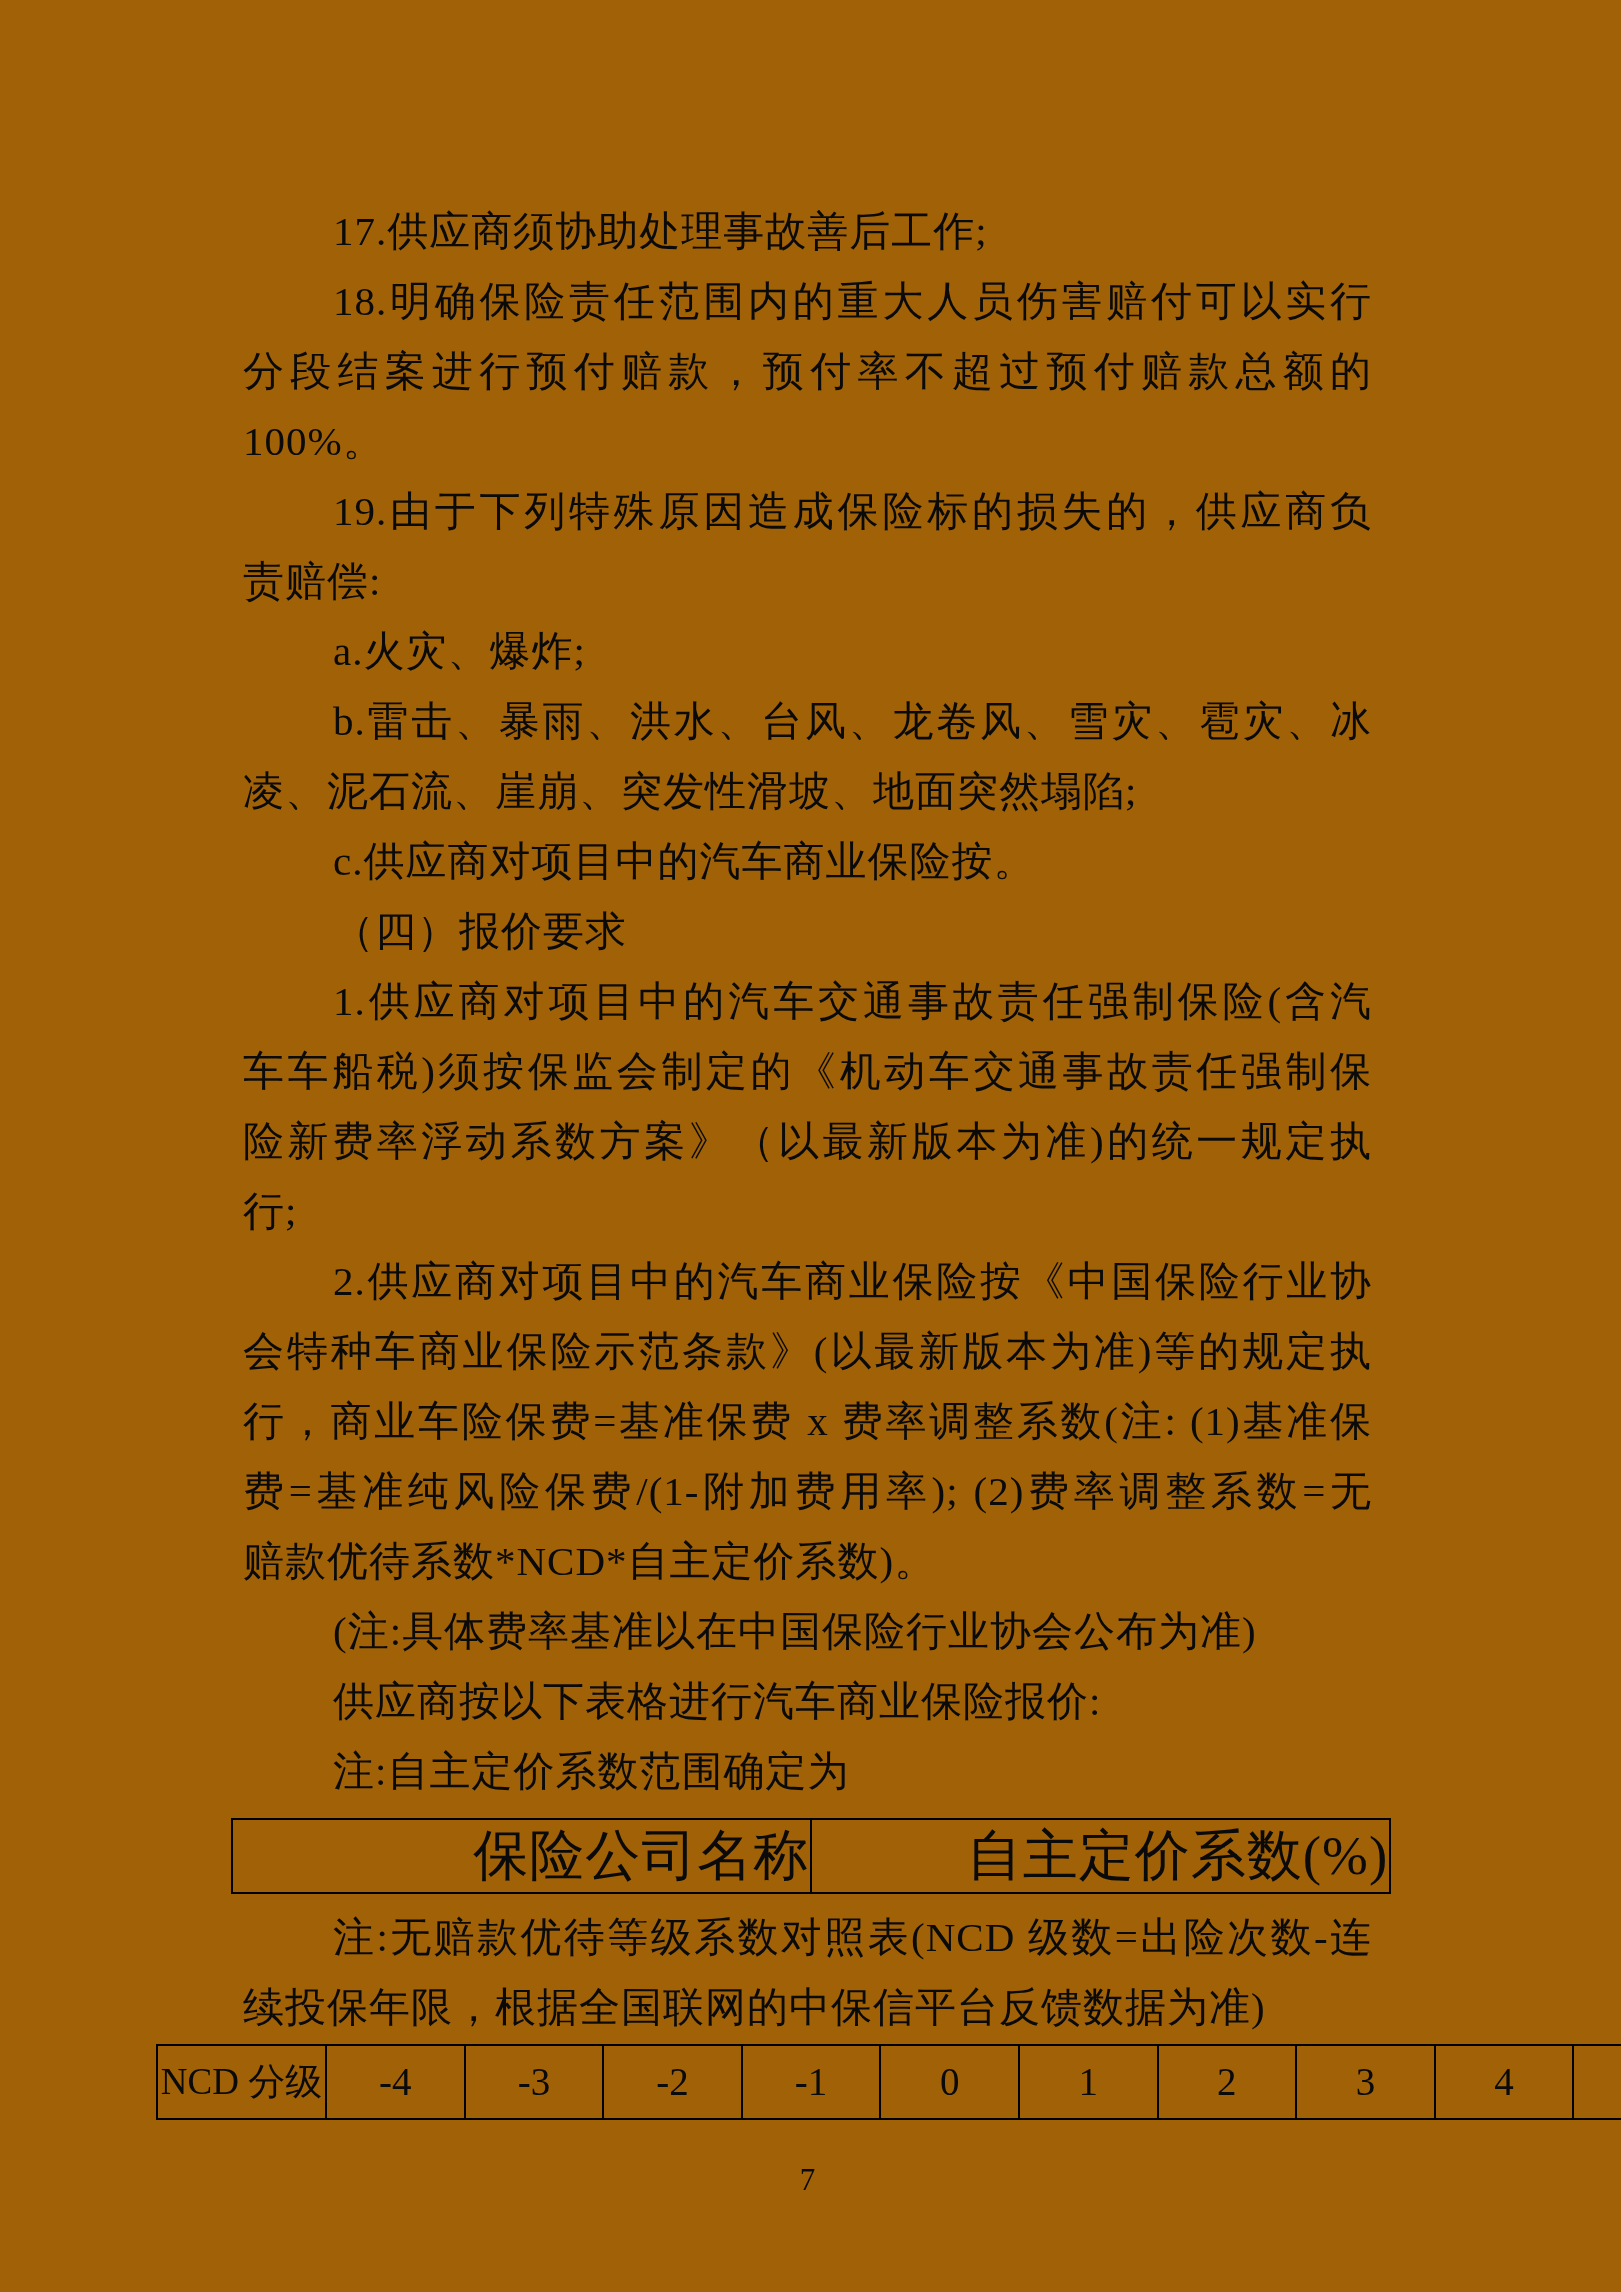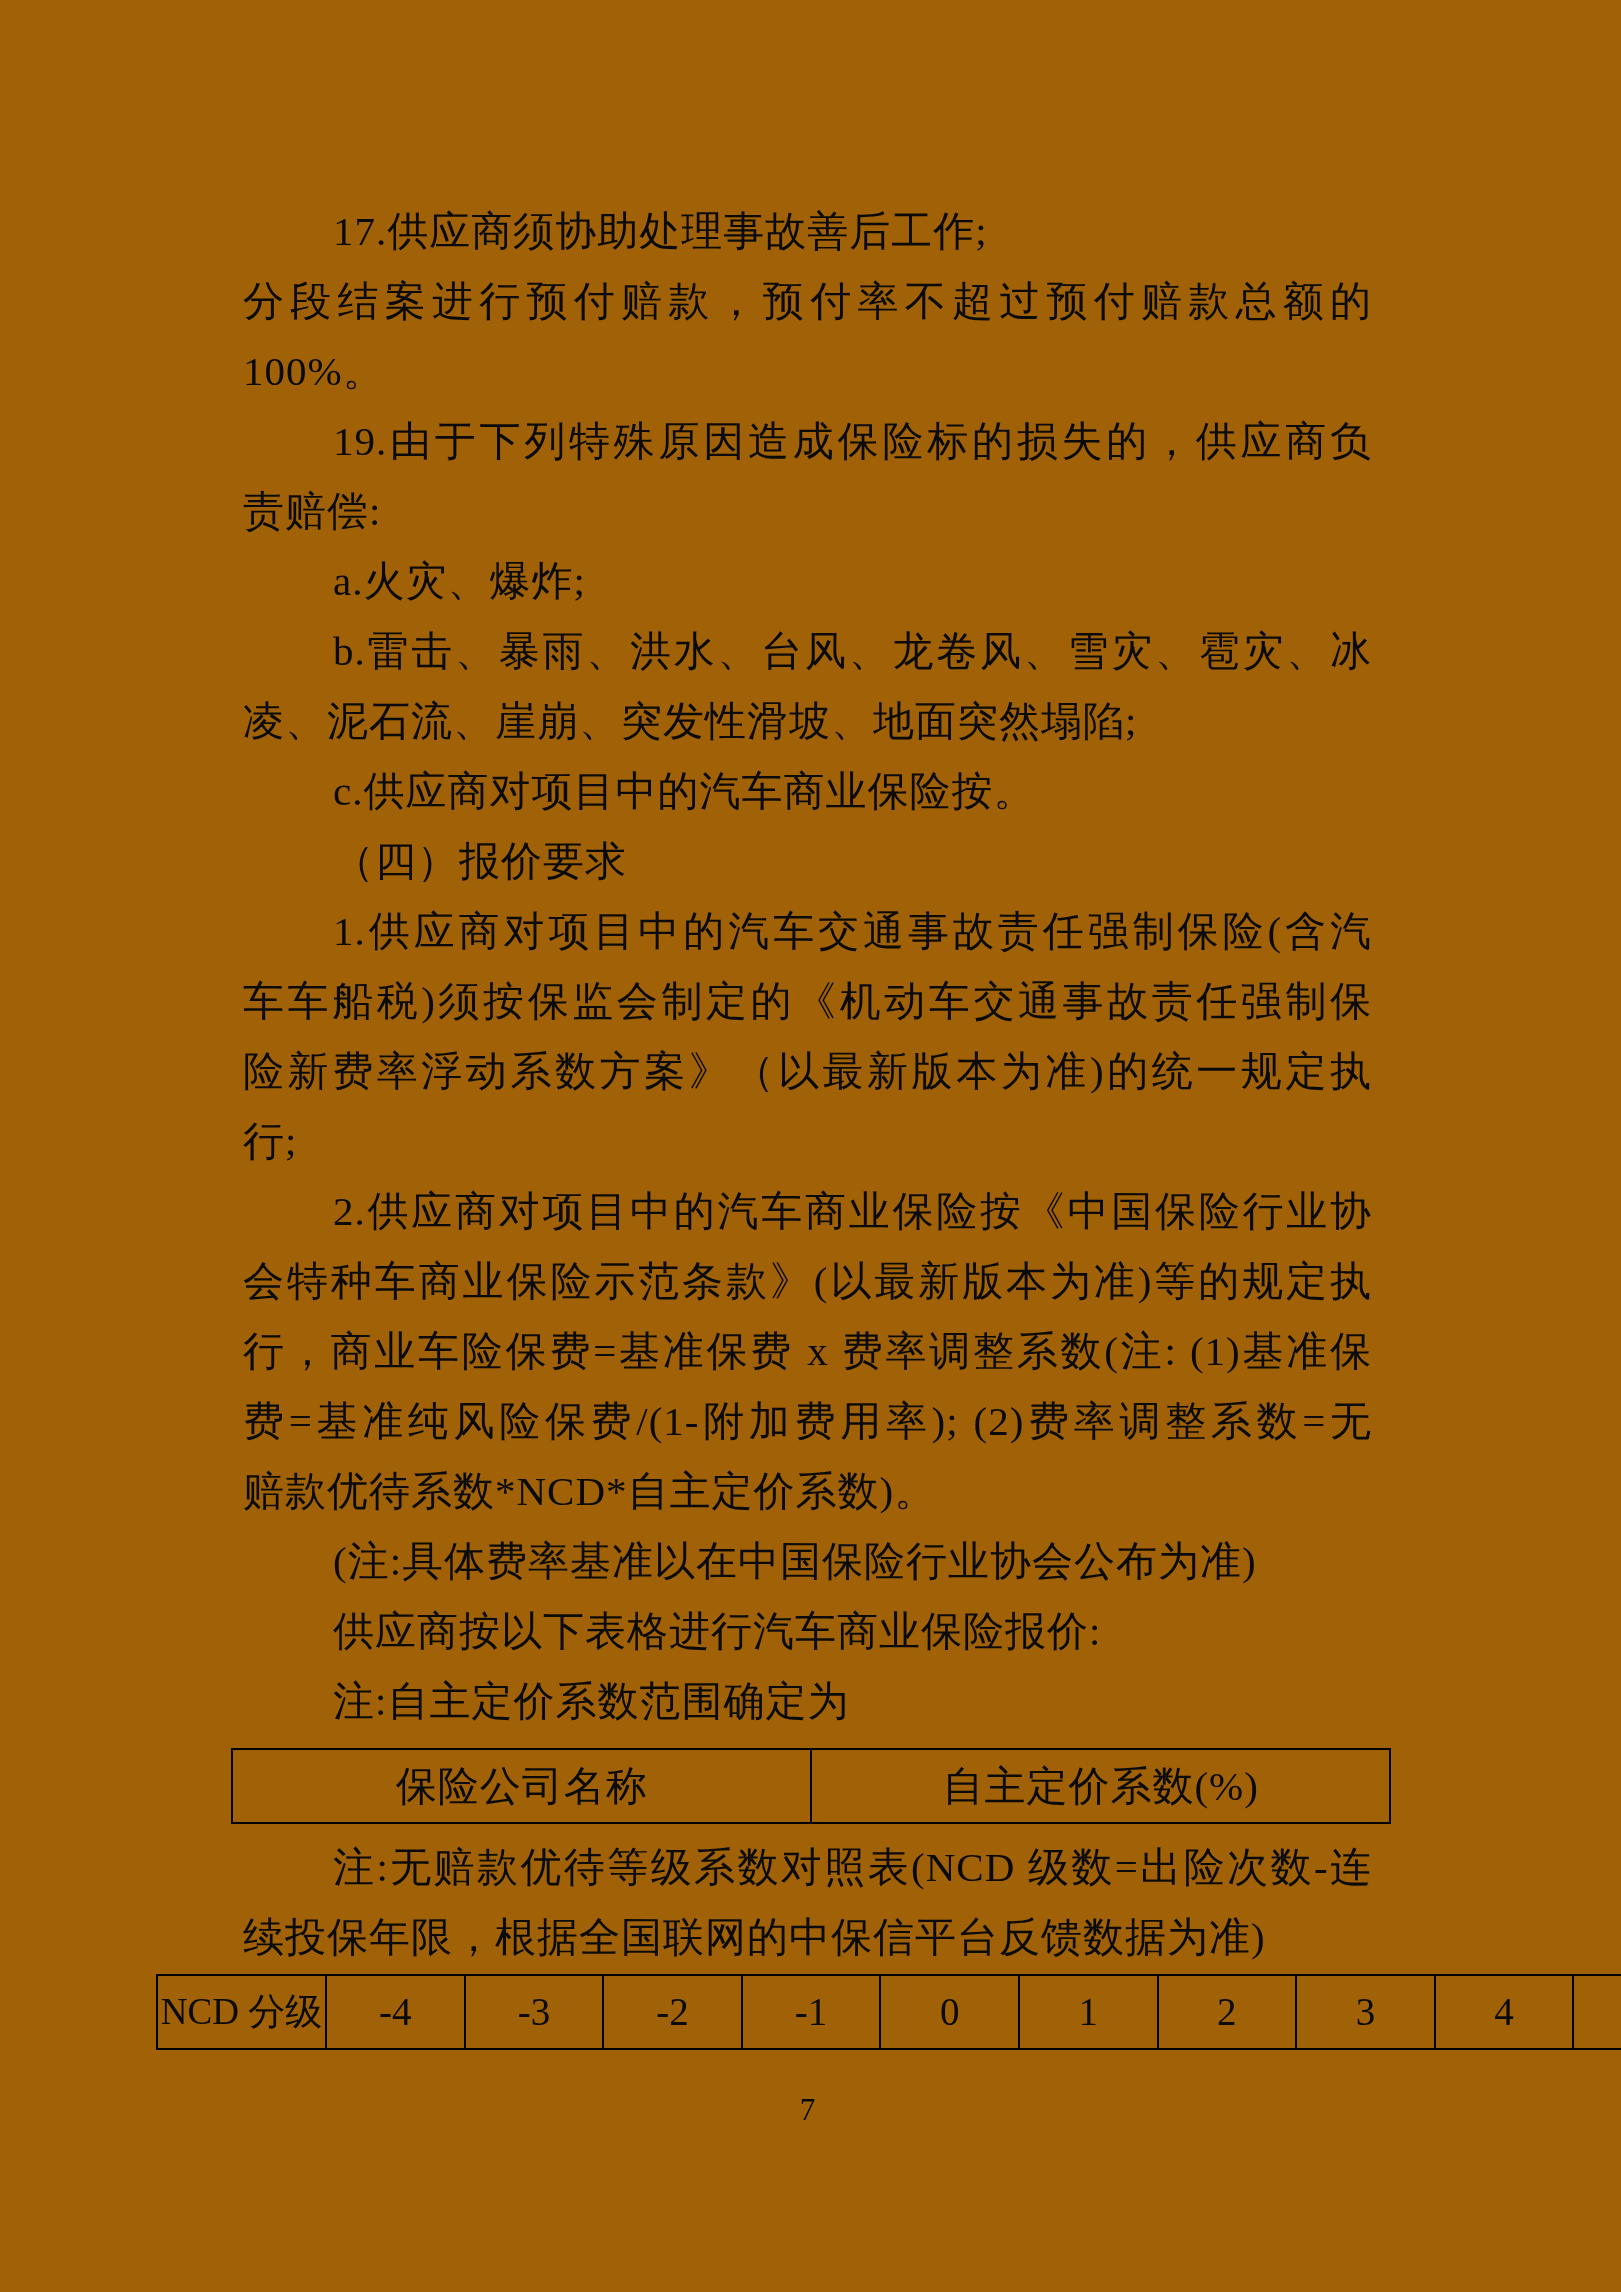--- a/index.html
+++ b/index.html
@@ -23,23 +23,23 @@
   .line.indent { padding-left:90px; }
   .line.justify { text-align:justify; text-align-last:justify; }
   table { border-collapse:collapse; table-layout:fixed; }
   .pricing-table {
     width:1160px;
     margin:11.8px 0 0 -11.8px;
   }
   .pricing-table td {
     border:2.9px solid #000;
     height:69px;
-    text-align:center;
+    text-align:right;
     vertical-align:middle;
-    font-size:41px;
+    font-size:55px;
     letter-spacing:1px;
     white-space:nowrap;
   }
   .after-table { margin-top:7.8px; }
   .ncd-table {
     width:1557px;
     margin:2px 8px 0 -87px;
   }
   .ncd-table td {
     border:2.9px solid #000;
@@ -58,20 +58,21 @@
     letter-spacing:0;
   }
 </style>
 </head>
 <body>
 
 <div class="page">
   <div class="body-text">
 
     <div class="line indent">17.供应商须协助处理事故善后工作;</div>
+    <div class="line indent justify">18.明确保险责任范围内的重大人员伤害赔付可以实行</div>
     <div class="line justify">分段结案进行预付赔款，预付率不超过预付赔款总额的</div>
     <div class="line">100%。</div>
     <div class="line indent justify">19.由于下列特殊原因造成保险标的损失的，供应商负</div>
     <div class="line">责赔偿:</div>
     <div class="line indent">a.火灾、爆炸;</div>
     <div class="line indent justify">b.雷击、暴雨、洪水、台风、龙卷风、雪灾、雹灾、冰</div>
     <div class="line">凌、泥石流、崖崩、突发性滑坡、地面突然塌陷;</div>
     <div class="line indent">c.供应商对项目中的汽车商业保险按。</div>
     <div class="line indent">（四）报价要求</div>
     <div class="line indent justify">1.供应商对项目中的汽车交通事故责任强制保险(含汽</div>

